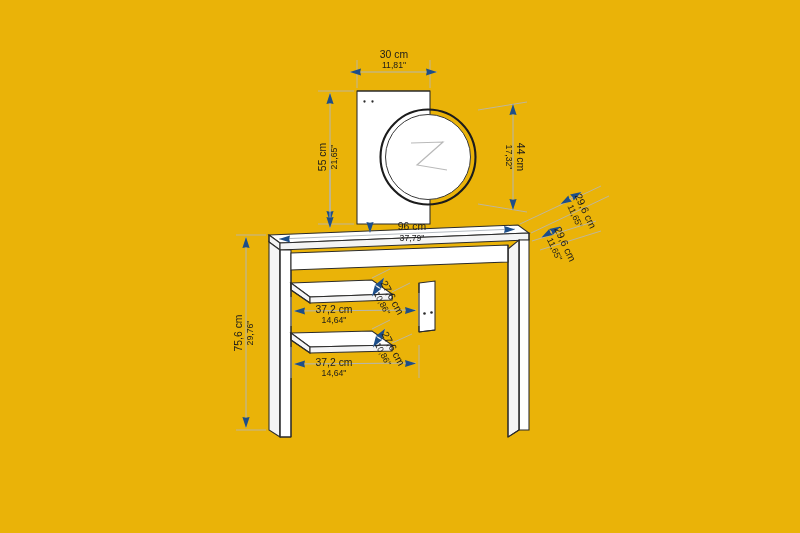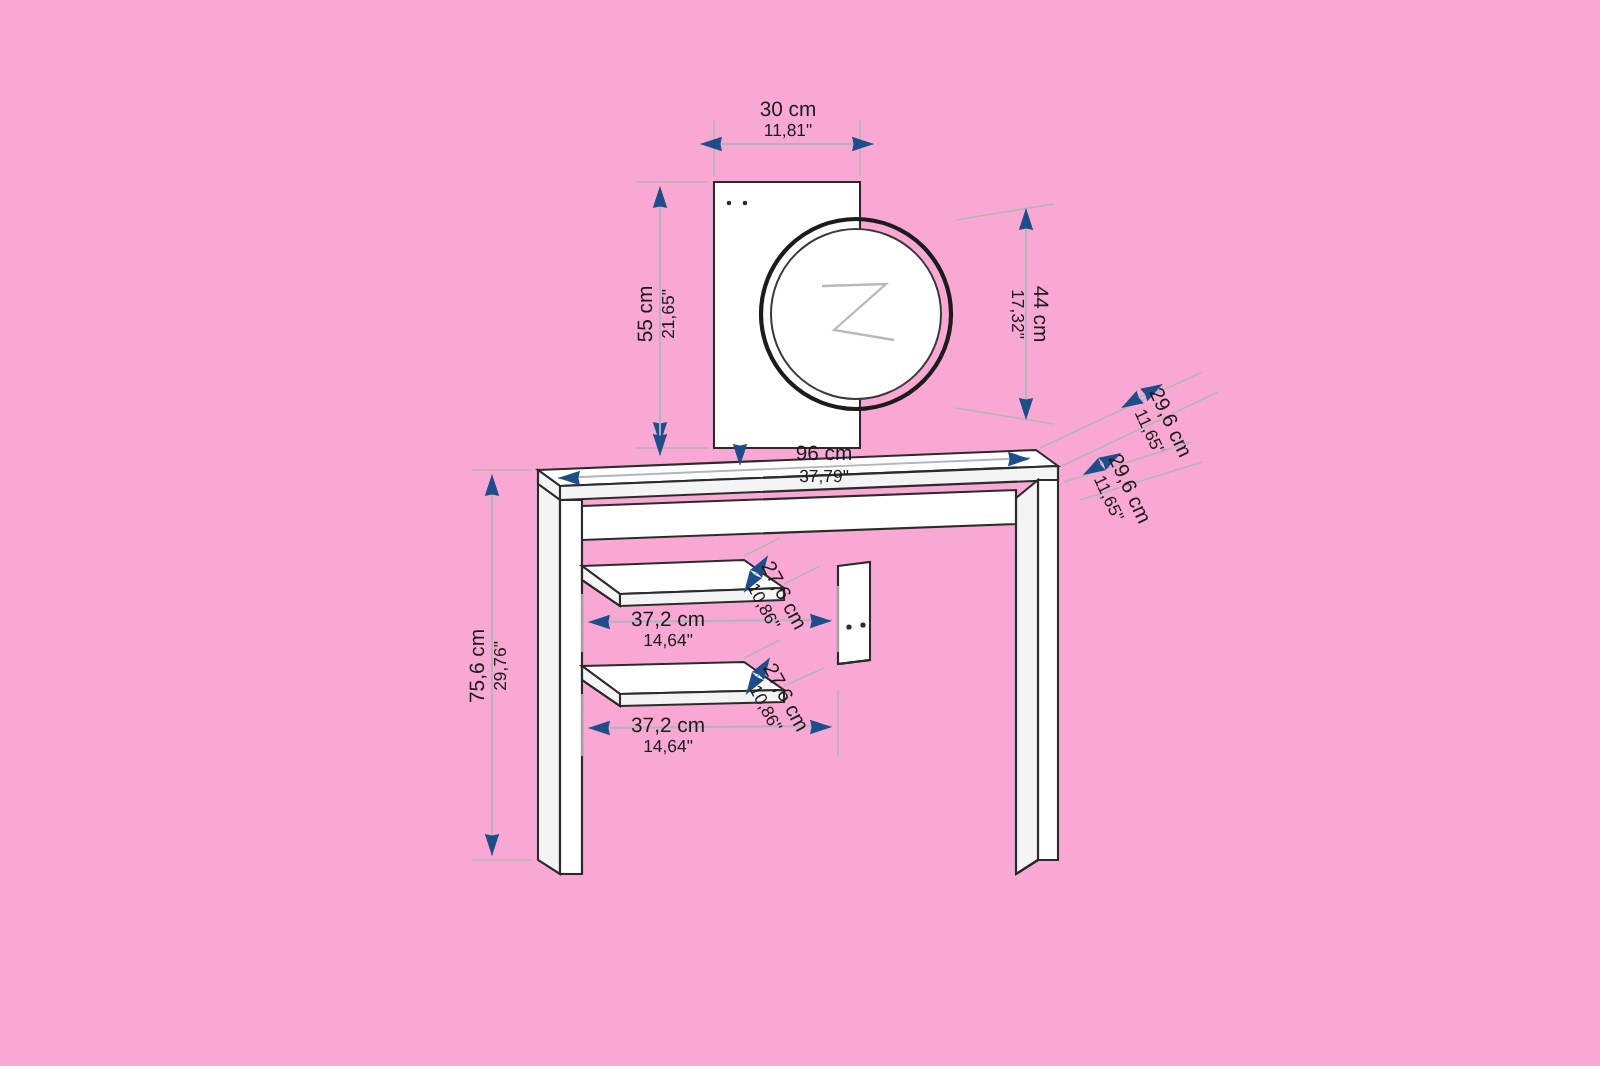--- a/index.html
+++ b/index.html
@@ -12,21 +12,21 @@
     width: 800px;
     height: 533px;
     font-family: "Liberation Sans", sans-serif;
     overflow: hidden;
     position: relative;
   }
   #drawing-root {
     width: 800px;
     height: 533px;
     position: relative;
-    background: #f9a8d4;
+    background: #eab308;
   }
   svg#tech-drawing {
     display: block;
     width: 800px;
     height: 533px;
   }
   .furn-line {
     fill: none;
     stroke: #2b2b2b;
     stroke-width: 1.05;

